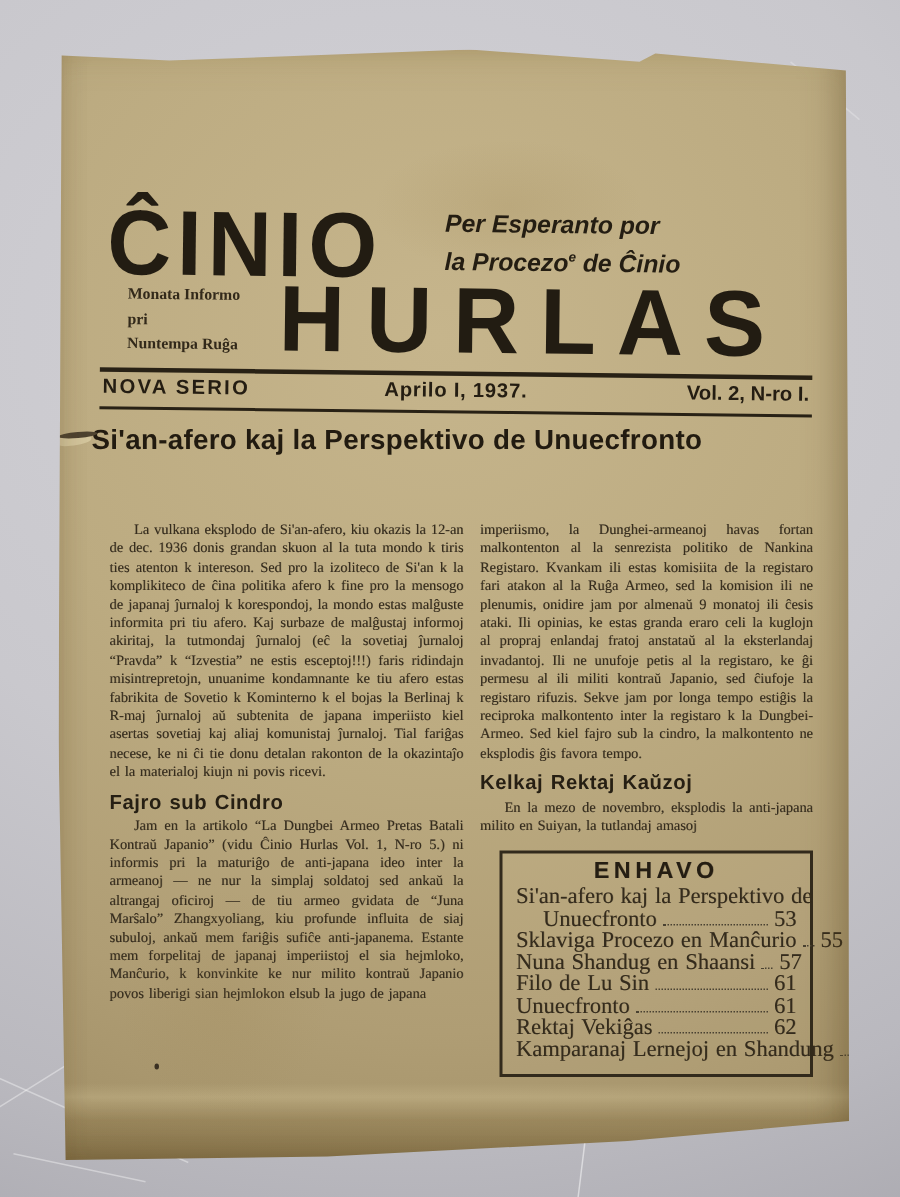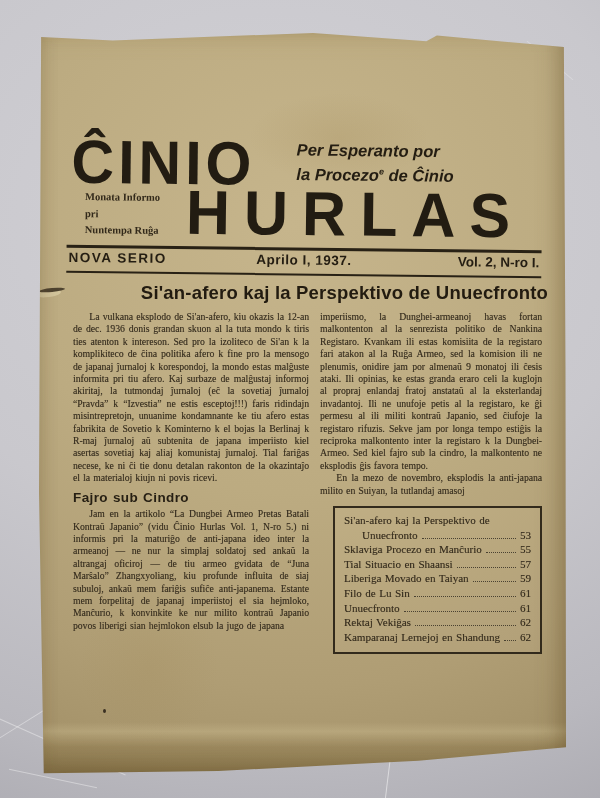--- a/index.html
+++ b/index.html
@@ -47,33 +47,33 @@
   .tagline{position:absolute;left:259px;top:104px;font-size:16.5px;font-weight:bold;font-style:italic;line-height:21px;color:#241d12;white-space:nowrap;}
   .tagline sup{font-size:9px;}
   .subtitle{position:absolute;left:48px;top:156px;width:126px;text-align:left;font-family:"Liberation Serif",serif;font-size:10.5px;line-height:16.5px;color:#32291a;font-weight:bold;}
   .rule-a{position:absolute;left:30px;right:22px;top:212px;border-top:3px solid #282115;}
   .rule-b{position:absolute;left:30px;right:22px;top:238px;border-top:2.5px solid #282115;}
   .issue-bar{position:absolute;left:32px;right:24px;top:217px;display:flex;align-items:center;font-size:13.5px;font-weight:bold;color:#241d12;}
   .issue-bar .left{flex:1;letter-spacing:1.5px;}
   .issue-bar .center{flex:1.2;text-align:center;letter-spacing:0.5px;}
   .issue-bar .right{flex:1;text-align:right;}
 
-  .headline{margin:4px 18px 7px 22px;text-align:right;font-size:18.5px;font-weight:bold;color:#221b10;letter-spacing:0.2px;white-space:nowrap;}
+  .headline{margin:4px 18px 7px 22px;text-align:left;font-size:18.5px;font-weight:bold;color:#221b10;letter-spacing:0.2px;white-space:nowrap;}
 
   .columns{display:flex;gap:11px;padding:0 24px 0 34px;}
-  .col{font-family:"Liberation Serif",serif;font-size:9.6px;line-height:12.4px;text-align:justify;color:#362d1e;text-shadow:0.3px 0.3px 0.4px rgba(54,45,30,0.45);word-spacing:0.8px;}
+  .col{font-family:"Liberation Serif",serif;font-size:9.6px;line-height:12.4px;text-align:justify;color:#362d1e;text-shadow:0.3px 0.3px 0.4px rgba(54,45,30,0.45);word-spacing:0.8px;margin-top:37px;}
   .col-left{width:236px;flex:none;}
   .col-right{flex:1;min-width:0;}
   .col p{margin:0;}
   .col p.indent{text-indent:1.7em;}
   .section-heading{font-family:"Liberation Sans",sans-serif;font-size:13.5px;font-weight:bold;color:#261f13;margin:7px 0 4px;letter-spacing:0.4px;text-shadow:none;}
 
   .toc-box{margin:9px 0 0 13px;border:2.5px solid #322a1c;padding:5px 9px 8px;background:rgba(255,244,205,0.06);}
   .toc-title{text-align:center;font-family:"Liberation Sans",sans-serif;font-size:15.5px;font-weight:bold;letter-spacing:3px;color:#241d12;margin:1px 0 4px;}
-  .toc{font-family:"Liberation Serif",serif;font-size:11px;line-height:14.6px;color:#342b1c;text-shadow:0.3px 0.3px 0.4px rgba(54,45,30,0.4);}
+  .toc{font-family:"Liberation Serif",serif;font-size:15px;line-height:14.6px;color:#342b1c;text-shadow:0.3px 0.3px 0.4px rgba(54,45,30,0.4);}
   .toc-row{display:flex;align-items:baseline;}
   .toc-row .lbl{white-space:nowrap;}
   .toc-row .dots{flex:1;border-bottom:1.7px dotted #4a4232;margin:0 4px 2.5px;min-width:8px;}
   .toc-row .pg{white-space:nowrap;}
   .toc-row.cont .lbl{padding-left:18px;}
 </style>
 </head>
 <body>
 
 <div class="photo-bg">
@@ -112,46 +112,43 @@
   <div class="headline ink">Si'an-afero kaj la Perspektivo de Unuecfronto</div>
 
   <div class="columns">
     <div class="col col-left">
       <p class="indent">La vulkana eksplodo de Si'an-afero, kiu okazis la 12-an de dec. 1936 donis grandan skuon al la tuta mondo k tiris ties atenton k intereson.  Sed pro la izoliteco de Si'an k la komplikiteco de ĉina politika afero k fine pro la mensogo de japanaj ĵurnaloj k korespondoj, la mondo estas malĝuste informita pri tiu afero. Kaj surbaze de malĝustaj informoj akiritaj, la tutmondaj ĵurnaloj (eĉ la sovetiaj ĵurnaloj “Pravda” k “Izvestia” ne estis esceptoj!!!) faris ridindajn misintrepretojn, unuanime kondamnante ke tiu afero estas fabrikita de Sovetio k Kominterno k el bojas la Berlinaj k R-maj ĵurnaloj aŭ subtenita de japana imperiisto kiel asertas sovetiaj kaj aliaj komunistaj ĵurnaloj.  Tial fariĝas necese, ke ni ĉi tie donu detalan rakonton de la okazintaĵo el la materialoj kiujn ni povis ricevi.</p>
       <div class="section-heading">Fajro sub Cindro</div>
       <p class="indent">Jam en la artikolo “La Dungbei Armeo Pretas Batali Kontraŭ Japanio” (vidu Ĉinio Hurlas Vol. 1, N-ro 5.) ni informis pri la maturiĝo de anti-japana ideo inter la armeanoj — ne nur la simplaj soldatoj sed ankaŭ la altrangaj oficiroj — de tiu armeo gvidata de “Juna Marŝalo” Zhangxyoliang, kiu profunde influita de siaj subuloj, ankaŭ mem fariĝis sufiĉe anti-japanema.  Estante mem forpelitaj de japanaj imperiistoj el sia hejmloko, Manĉurio, k konvinkite ke nur milito kontraŭ Japanio povos liberigi sian hejmlokon elsub la jugo de japana</p>
     </div>
     <div class="col col-right">
       <p>imperiismo, la Dunghei-armeanoj havas fortan malkontenton al la senrezista politiko de Nankina Registaro.  Kvankam ili estas komisiita de la registaro fari atakon al la Ruĝa Armeo, sed la komision ili ne plenumis, onidire jam por almenaŭ 9 monatoj ili ĉesis ataki.  Ili opinias, ke estas granda eraro celi la kuglojn al propraj enlandaj fratoj anstataŭ al la eksterlandaj invadantoj.  Ili ne unufoje petis al la registaro, ke ĝi permesu al ili militi kontraŭ Japanio, sed ĉiufoje la registaro rifuzis.  Sekve jam por longa tempo estiĝis la reciproka malkontento inter la registaro k la Dungbei-Armeo.  Sed kiel fajro sub la cindro, la malkontento ne eksplodis ĝis favora tempo.</p>
+      <div class="section-heading">Kelkaj Rektaj Kaŭzoj</div>
       <p class="indent">En la mezo de novembro, eksplodis la anti-japana milito en Suiyan, la tutlandaj amasoj</p>
 
       <div class="toc-box">
+        <div class="toc-title">ENHAVO</div>
         <div class="toc">
           <div class="toc-row">
             <span class="lbl">Si'an-afero kaj la Perspektivo de</span>
           </div>
           <div class="toc-row cont">
             <span class="lbl">Unuecfronto</span>
             <span class="dots"></span>
             <span class="pg">53</span>
           </div>
           <div class="toc-row">
             <span class="lbl">Sklaviga Procezo en Manĉurio</span>
             <span class="dots"></span>
             <span class="pg">55</span>
           </div>
           <div class="toc-row">
-            <span class="lbl">Tial Situacio en Shaansi</span>
+            <span class="lbl">Nuna Shandug en Shaansi</span>
             <span class="dots"></span>
             <span class="pg">57</span>
-          </div>
-          <div class="toc-row">
-            <span class="lbl">Liberiga Movado en Taiyan</span>
-            <span class="dots"></span>
-            <span class="pg">59</span>
           </div>
           <div class="toc-row">
             <span class="lbl">Filo de Lu Sin</span>
             <span class="dots"></span>
             <span class="pg">61</span>
           </div>
           <div class="toc-row">
             <span class="lbl">Unuecfronto</span>
             <span class="dots"></span>
             <span class="pg">61</span>

